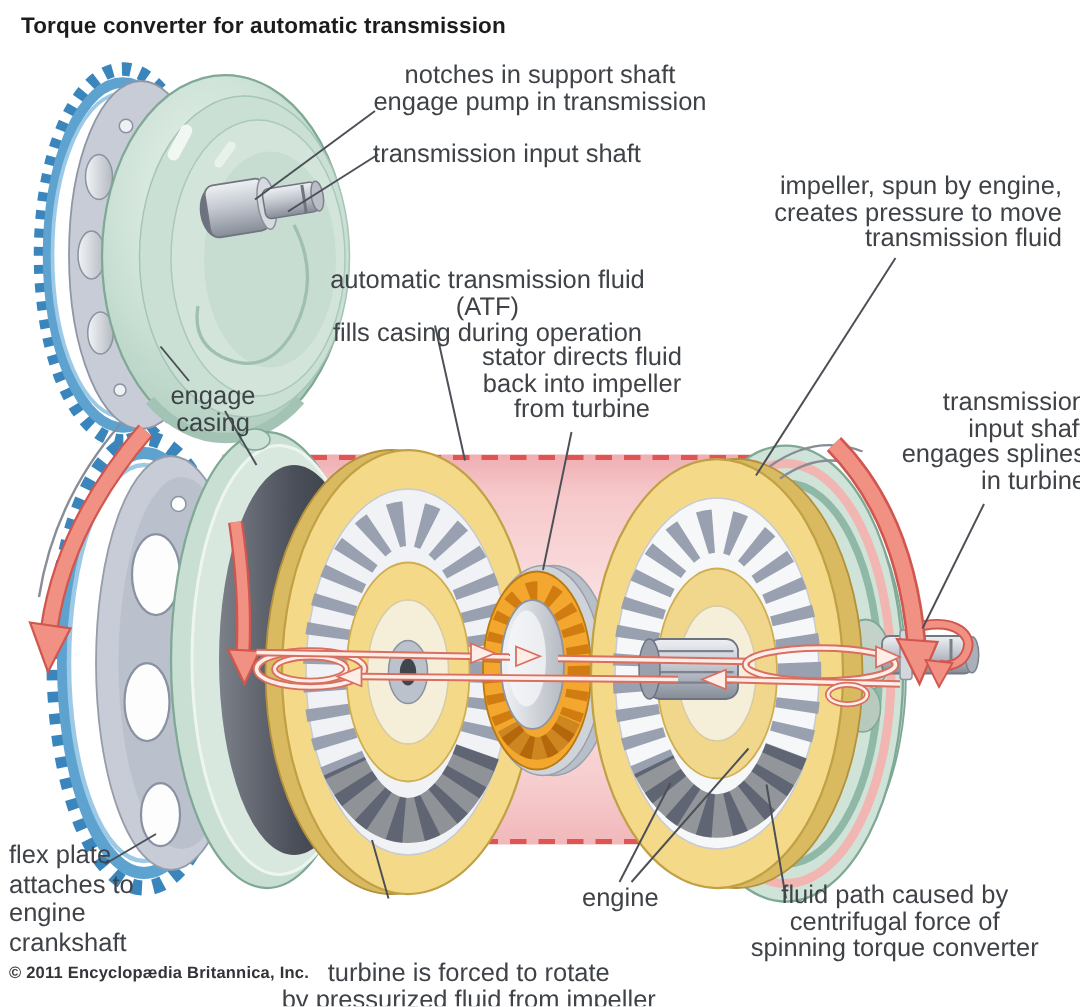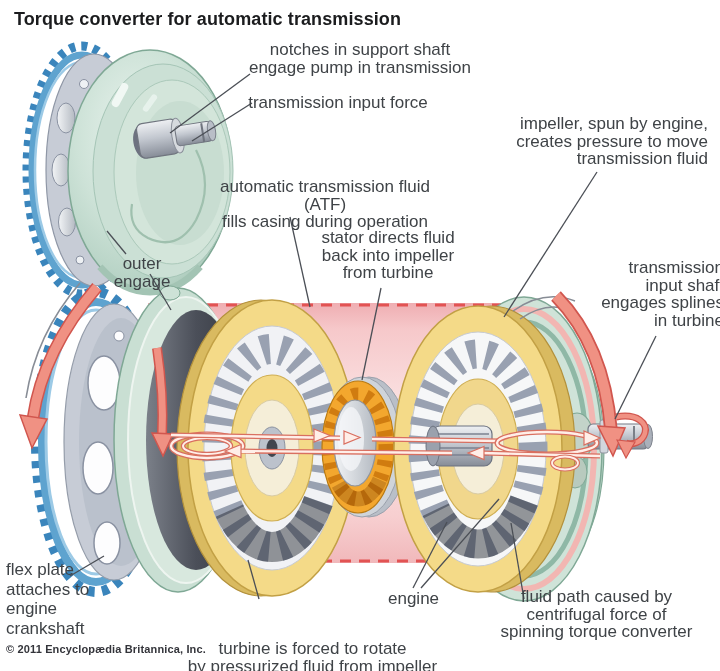--- a/index.html
+++ b/index.html
@@ -1,19 +1,19 @@
 <!DOCTYPE html>
 <html><head>
 <meta charset="utf-8">
 <style>
   html,body { margin:0; padding:0; background:#ffffff; }
   .stage { position:relative; width:720px; height:671px; background:#ffffff; overflow:hidden;
            font-family:"Liberation Sans", sans-serif; }
   .stage svg { position:absolute; left:0; top:0; }
-  .title { position:absolute; left:14px; top:9px; font-size:18px; font-weight:bold;
+  .title { position:absolute; left:14px; top:9px; font-size:15px; font-weight:bold;
            color:#1b1c1e; letter-spacing:.1px; }
   .callout { position:absolute; font-size:17px; line-height:17.5px; color:#3f4347;
              white-space:pre-line; }
   .c-notches   { left:238px; top:41px;  width:244px; text-align:center; }
   .c-shaft     { left:216px; top:94px;  width:244px; text-align:center; }
   .c-atf       { left:200px; top:178px; width:250px; text-align:center; }
   .c-stator    { left:290px; top:229px; width:196px; text-align:center; }
   .c-casing    { left:94px;  top:255px; width:96px;  text-align:center; }
   .c-impeller  { left:508px; top:115px; width:200px; text-align:right; }
   .c-splines   { left:572px; top:259px; width:152px; text-align:right; }
@@ -245,27 +245,27 @@
     <line x1="413" y1="588" x2="447" y2="522"></line>
     <line x1="421" y1="588" x2="499" y2="499"></line>
     <line x1="524" y1="599" x2="511" y2="523"></line>
   </g>
 </svg>
 
   <div class="title">Torque converter for automatic transmission</div>
 
   <div class="callout c-notches">notches in support shaft
 engage pump in transmission</div>
-  <div class="callout c-shaft">transmission input force</div>
+  <div class="callout c-shaft">transmission input shaft</div>
   <div class="callout c-stator">stator directs fluid
 back into impeller
 from turbine</div>
   <div class="callout c-atf">automatic transmission fluid (ATF)
 fills casing during operation</div>
-  <div class="callout c-casing">outer engage</div>
+  <div class="callout c-casing">engage casing</div>
   <div class="callout c-impeller">impeller, spun by engine,
 creates pressure to move
 transmission fluid</div>
   <div class="callout c-splines">transmission
 input shaft
 engages splines
 in turbine</div>
   <div class="callout c-flexplate">flex plate
 attaches to
 engine

